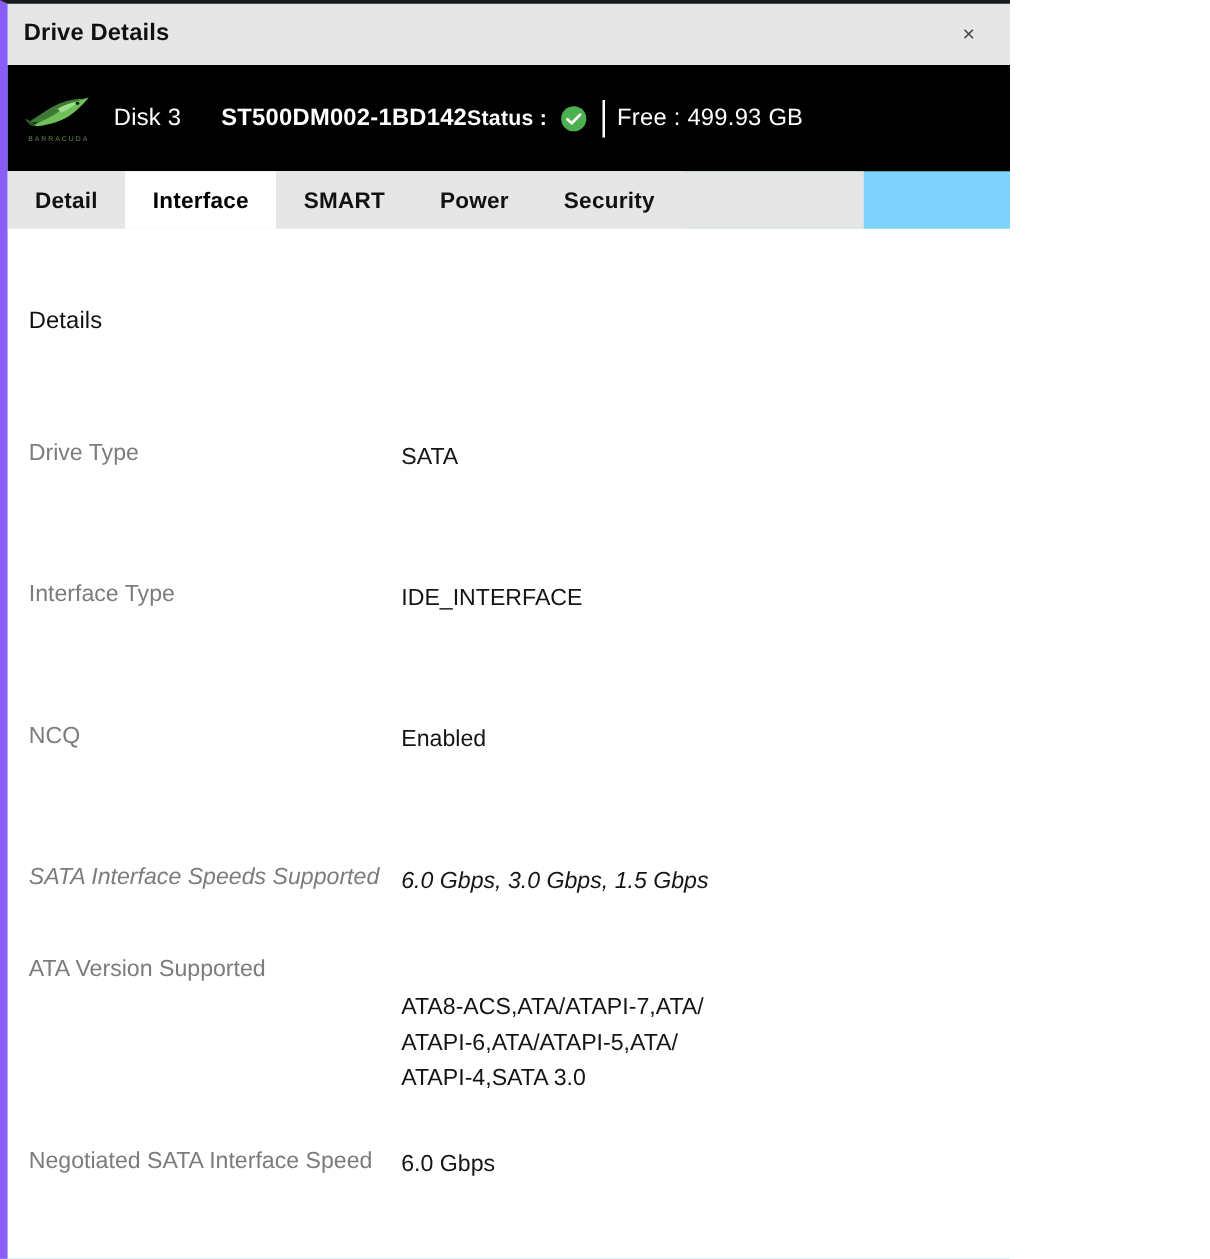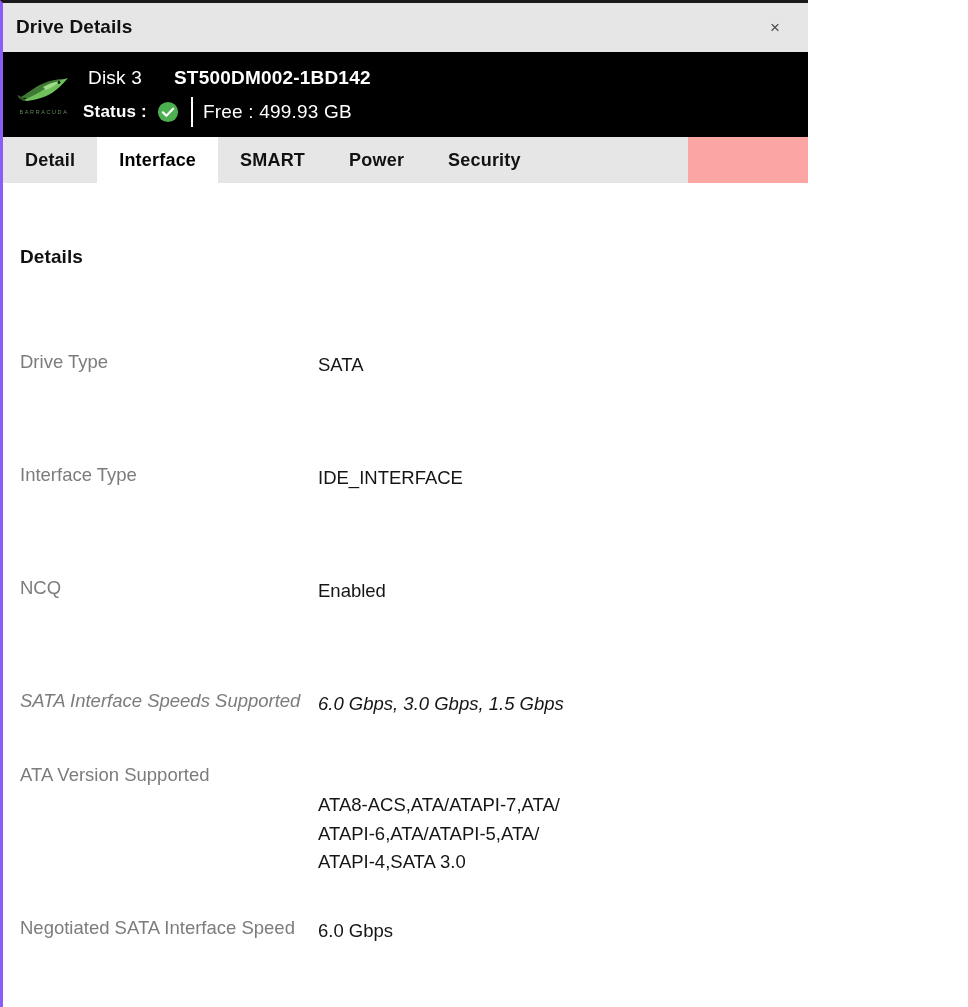--- a/index.html
+++ b/index.html
@@ -13,22 +13,22 @@
     font-family: "Liberation Sans", sans-serif;
     overflow: hidden;
   }
 
   .window {
     position: relative;
     width: 808px;
     height: 1007px;
     box-sizing: border-box;
     border-top: 3px solid #1a1a1a;
-    border-left: 3px solid #8b5cf6;
-    background: #fca5a5;
+    border-left: 6px solid #8b5cf6;
+    background: #7dd3fc;
     overflow: hidden;
   }
 
   
   .titlebar {
     position: relative;
     height: 49px;
     background: #e6e6e6;
     display: flex;
     align-items: center;
@@ -85,21 +85,21 @@
     font-size: 5.5px;
     letter-spacing: 1.6px;
     color: #5f8f52;
     font-family: "Liberation Sans", sans-serif;
     margin-top: 1px;
     text-align: center;
   }
 
   .drive-info {
     display: flex;
-    flex-direction: column;
+    flex-direction: row;
     margin-left: 8px;
     color: #ffffff;
   }
   .drive-row {
     display: flex;
     align-items: center;
     height: 34px;
   }
   .drive-row.top { padding-left: 5px; }
   .disk-label {
@@ -169,21 +169,21 @@
   
   .content {
     position: relative;
     background: #ffffff;
     padding-left: 17px;
     box-sizing: border-box;
     height: 824px;
   }
   .section-title {
     font-size: 19px;
-    font-weight: bold;
+    font-weight: normal;
     color: #111111;
     position: absolute;
     top: 63px;
     left: 17px;
     letter-spacing: 0.1px;
   }
 
   .rows {
     position: absolute;
     top: 168px;

